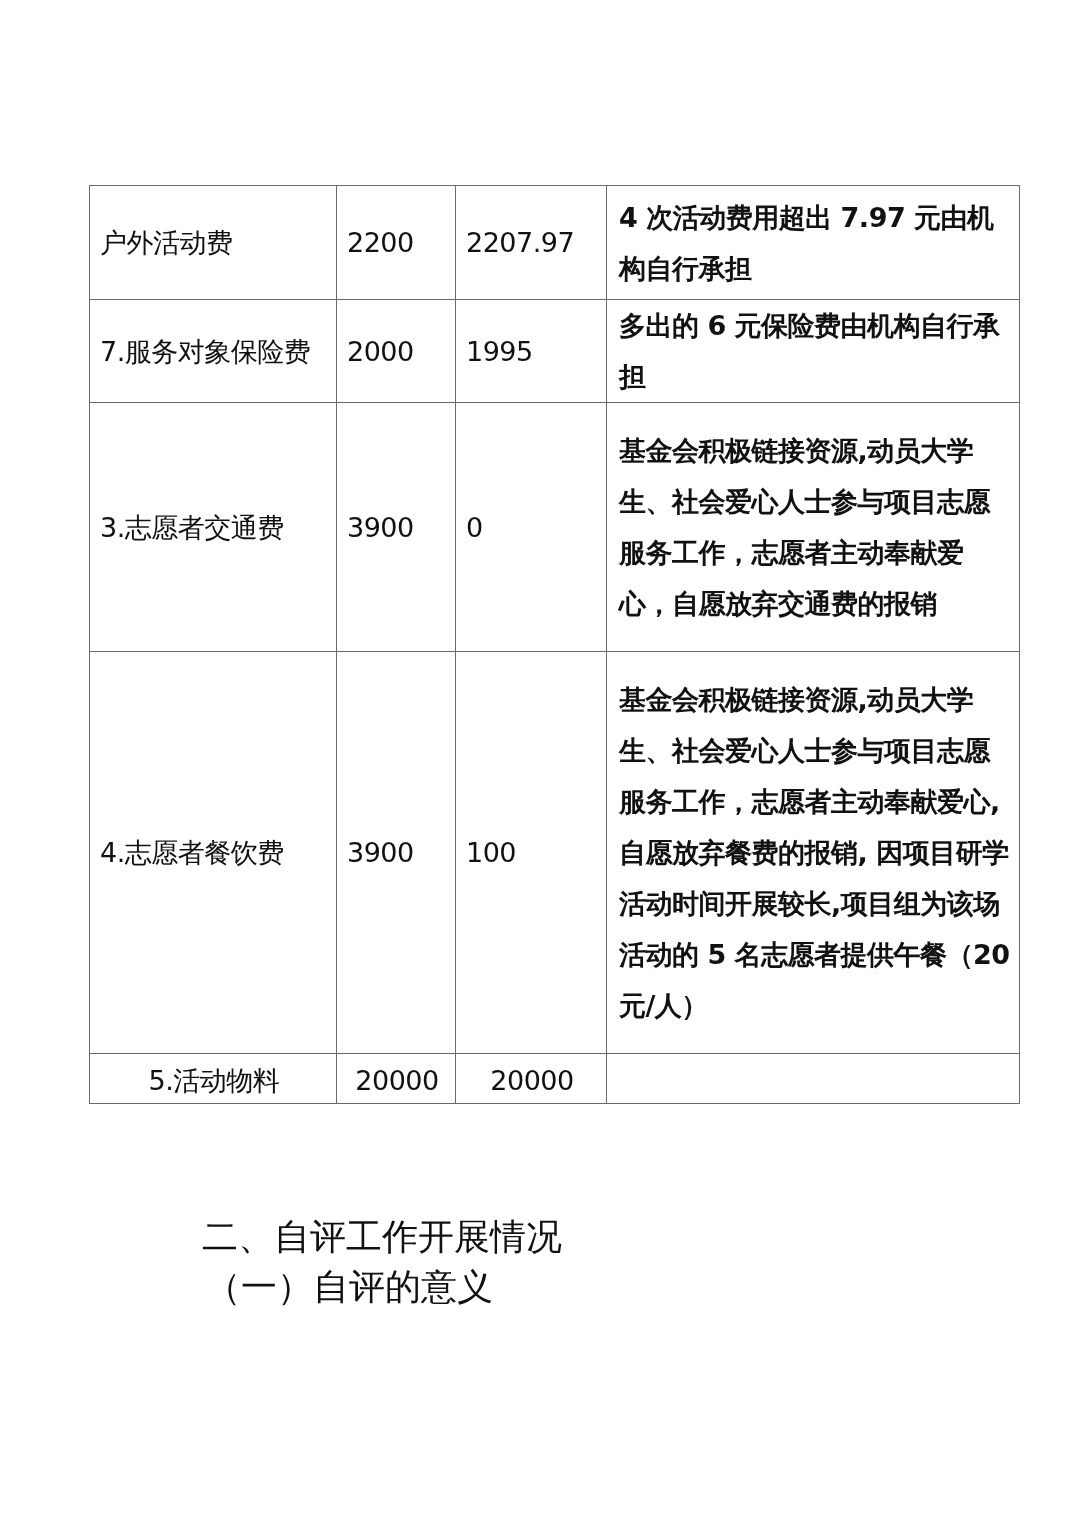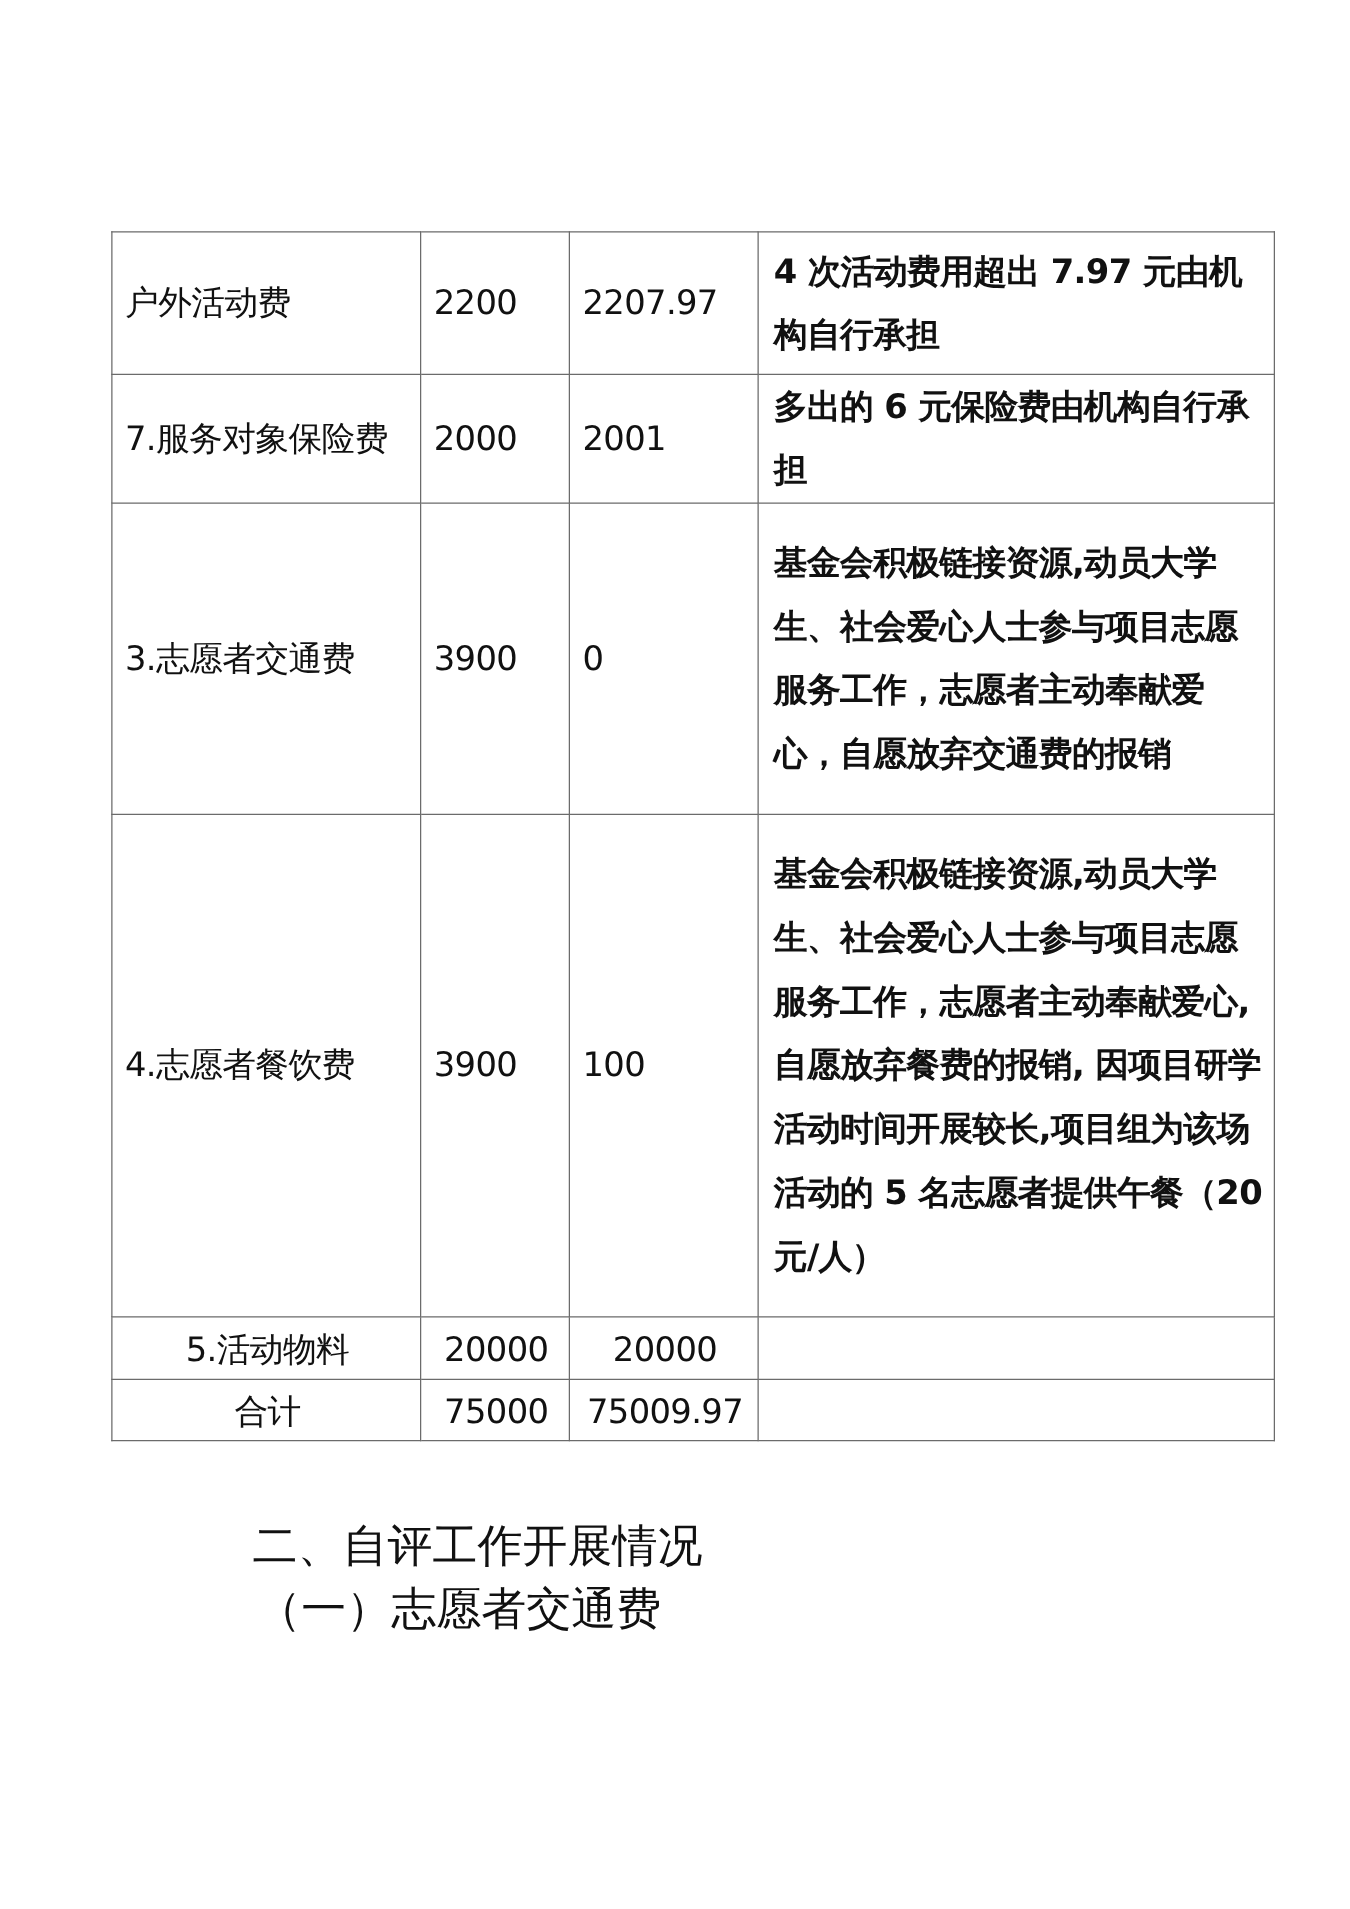--- a/index.html
+++ b/index.html
@@ -31,44 +31,38 @@
   <tbody>
       <tr class="r1">
     <td>户外活动费</td>
     <td>2200</td>
     <td>2207.97</td>
     <td class="note">4 次活动费用超出 7.97 元由机构自行承担</td>
   </tr>
   <tr class="r2">
     <td>7.服务对象保险费</td>
     <td>2000</td>
-    <td>2001</td>
+    <td>1995</td>
     <td class="note">多出的 6 元保险费由机构自行承担</td>
   </tr>
   <tr class="r3">
     <td>3.志愿者交通费</td>
     <td>3900</td>
     <td>0</td>
     <td class="note">基金会积极链接资源,动员大学生、社会爱心人士参与项目志愿服务工作，志愿者主动奉献爱心，自愿放弃交通费的报销</td>
   </tr>
   <tr class="r4">
     <td>4.志愿者餐饮费</td>
     <td>3900</td>
     <td>100</td>
     <td class="note">基金会积极链接资源,动员大学生、社会爱心人士参与项目志愿服务工作，志愿者主动奉献爱心, 自愿放弃餐费的报销, 因项目研学活动时间开展较长,项目组为该场活动的 5 名志愿者提供午餐（20 元/人）</td>
   </tr>
   <tr class="r5">
     <td>5.活动物料</td>
     <td>20000</td>
     <td>20000</td>
     <td class="note"></td>
   </tr>
-  <tr class="r6">
-    <td>合计</td>
-    <td>75000</td>
-    <td>75009.97</td>
-    <td class="note"></td>
-  </tr>
 </tbody>
   </table>
 
 <div class="heading h1">二、自评工作开展情况</div>
-<div class="heading h2">（一）志愿者交通费</div>
+<div class="heading h2">（一）自评的意义</div>
 
 </body></html>

